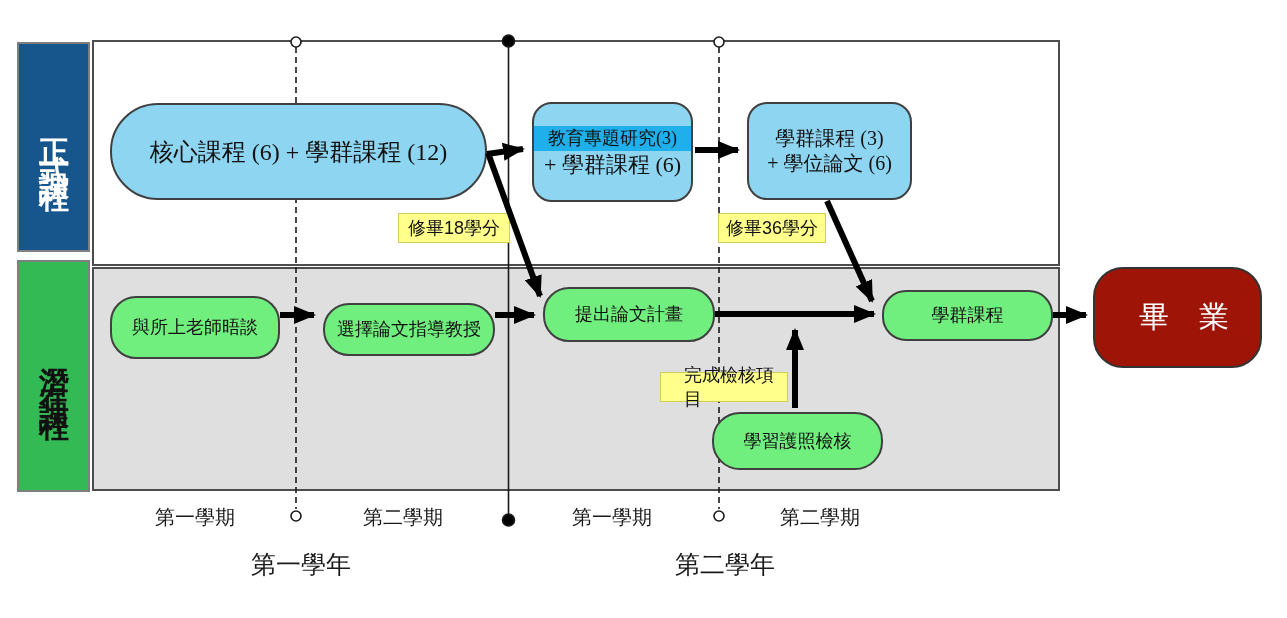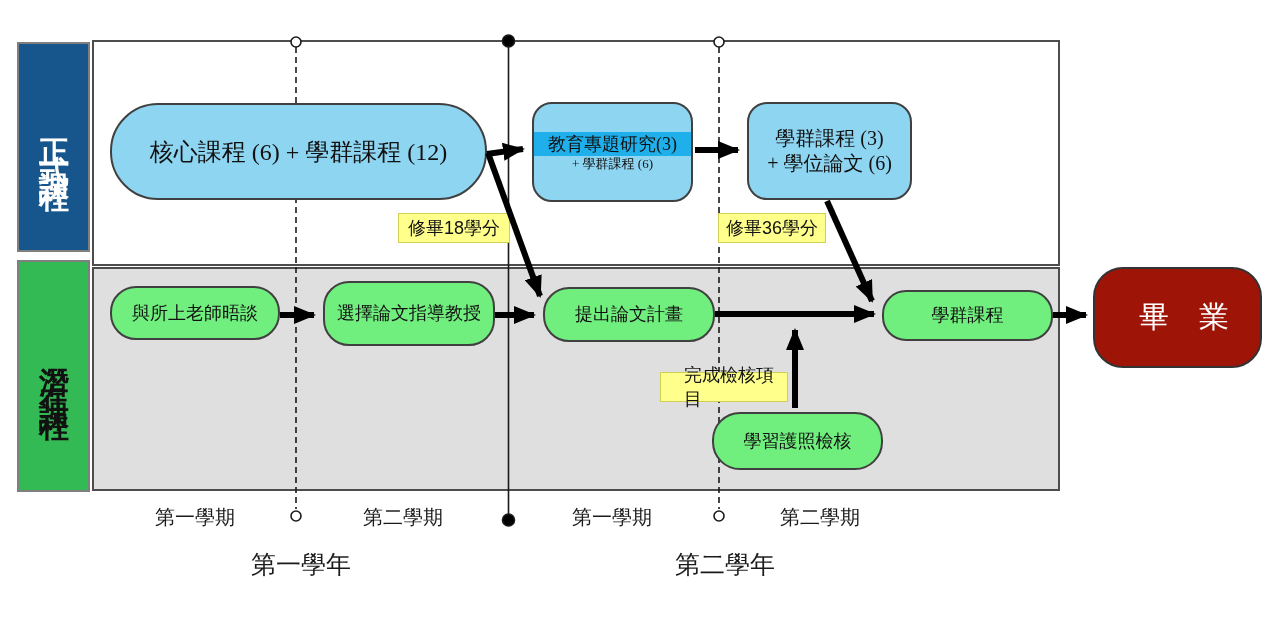--- a/index.html
+++ b/index.html
@@ -21,26 +21,26 @@
   .section{border:2px solid var(--border-dark);z-index:1;}
   .section-formal{left:92px;top:40px;width:968px;height:226px;background:#fff;}
   .section-latent{left:92px;top:267px;width:968px;height:224px;background:var(--latent-bg);}
 
   .node{display:flex;flex-direction:column;justify-content:center;
     text-align:center;color:#111;z-index:3;line-height:1.25;font-family:Liberation Serif, serif;}
   .blue{background:var(--course-box);border:2px solid #404040;}
   .green{background:var(--step-box);border:2px solid #404040;}
   .b1{left:110px;top:103px;width:377px;height:97px;border-radius:48px;font-size:24px;}
   .b2{left:532px;top:102px;width:161px;height:100px;border-radius:20px;font-size:18px;}
-  .b2 .l2{font-size:13px;}
+  .b2 .l2{font-size:22px;}
   .b3{left:747px;top:102px;width:165px;height:98px;border-radius:20px;font-size:20px;}
   .hl{background:var(--course-highlight);padding:1px 3px;}
   .g{font-size:18px;border-radius:26px;}
-  .g1{left:110px;top:286px;width:170px;height:54px;}
-  .g2{left:323px;top:281px;width:172px;height:65px;}
+  .g1{left:110px;top:296px;width:170px;height:63px;}
+  .g2{left:323px;top:303px;width:172px;height:53px;}
   .g3{left:543px;top:287px;width:172px;height:55px;}
   .g4{left:882px;top:290px;width:171px;height:51px;border-radius:24px;}
   .g5{left:712px;top:412px;width:171px;height:58px;border-radius:28px;}
   .note{background:var(--note-yellow);border:1px solid #CFCF54;font-size:18px;display:flex;
     align-items:center;justify-content:center;z-index:3;color:#111;}
   .n1{left:398px;top:213px;width:112px;height:30px;}
   .n2{left:718px;top:213px;width:108px;height:30px;}
   .n3{left:660px;top:372px;width:128px;height:30px;padding-left:23px;}
   .grad{left:1093px;top:267px;width:169px;height:101px;background:var(--graduation-red);
     border:2px solid #333;border-radius:30px;color:#fff;font-size:30px;display:flex;

